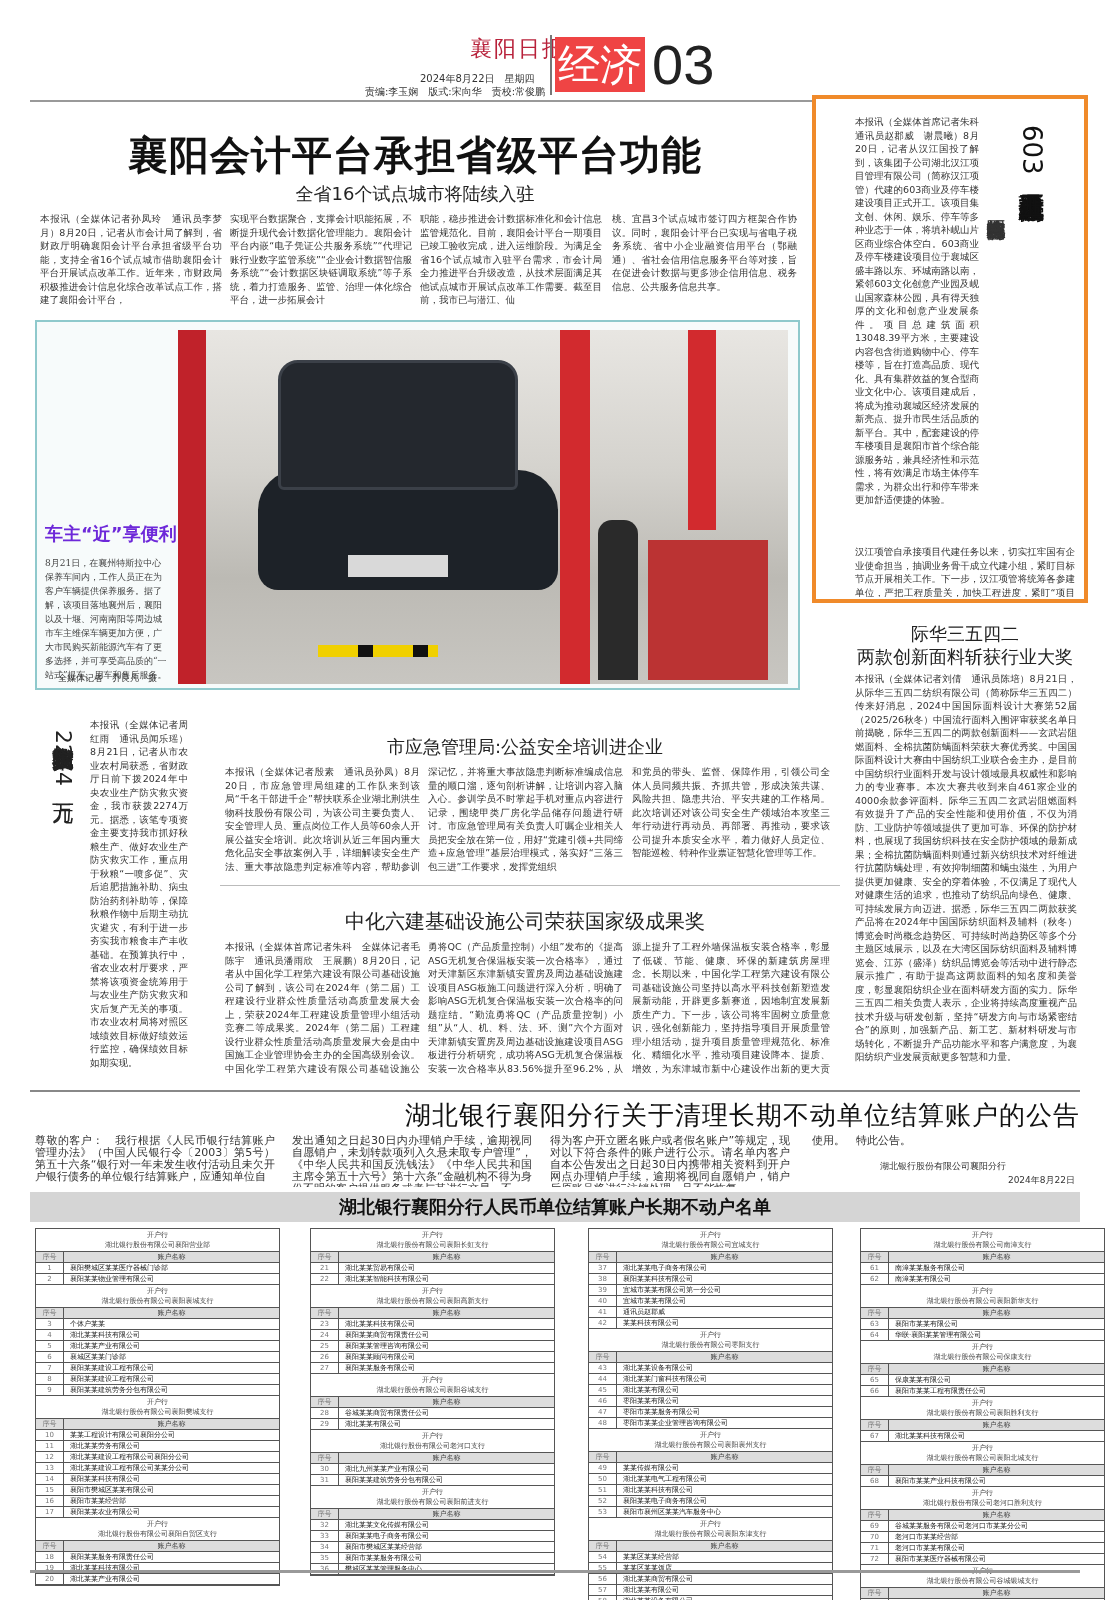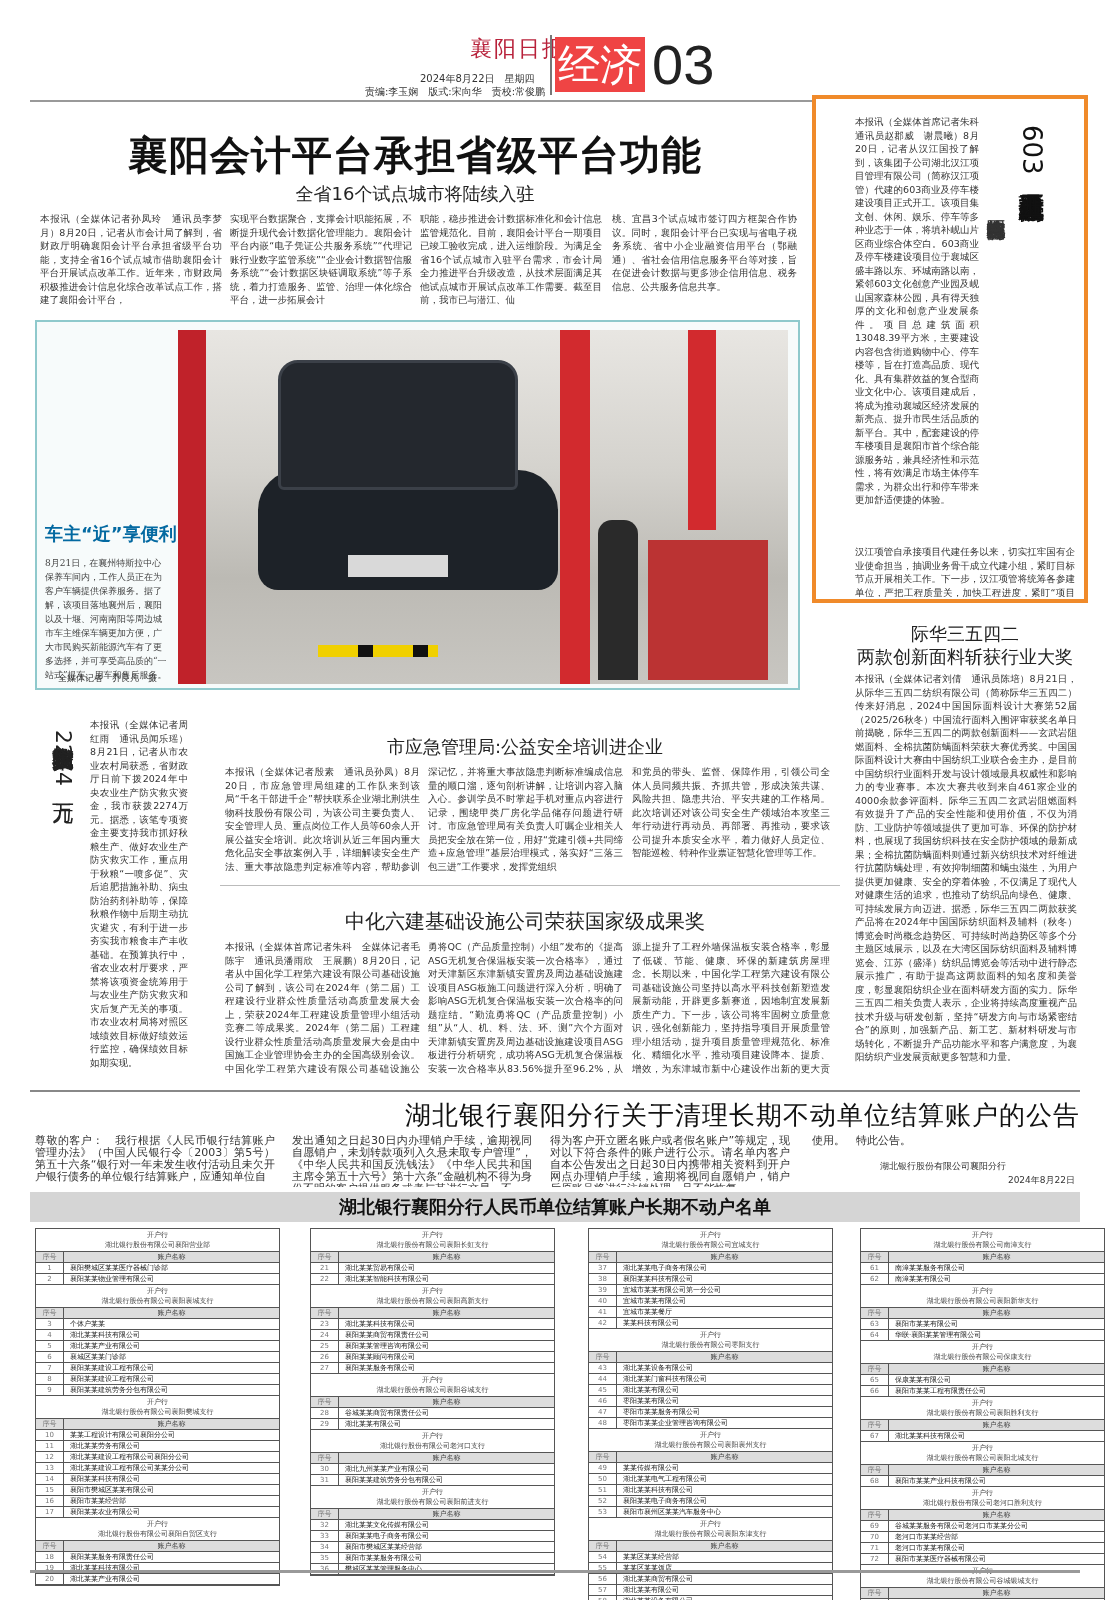--- a/index.html
+++ b/index.html
@@ -21,21 +21,21 @@
 .lift-l{left:0;top:0;width:28px;height:354px;background:#c0222a}
 .lift-r{left:382px;top:0;width:30px;height:354px;background:#d22a2e}
 .lift-r2{left:510px;top:0;width:28px;height:200px;background:#d22a2e}
 .car{left:60px;top:30px;width:320px;height:250px}
 .car-body{left:20px;top:110px;width:300px;height:120px;background:#1d2228;border-radius:40px 40px 20px 20px}
 .car-hood{left:40px;top:0;width:240px;height:130px;background:#24282e;border-radius:20px 20px 6px 6px;border:3px solid #3b4048}
 .plate{left:110px;top:195px;width:100px;height:22px;background:#d9d9d9}
 .bar{left:140px;top:315px;width:120px;height:12px;background:repeating-linear-gradient(90deg,#f0d000 0 40px,#111 40px 55px)}
 .mech{left:420px;top:190px;width:40px;height:160px;background:#2a2a2a;border-radius:14px 14px 0 0}
 .cabinet{left:470px;top:210px;width:120px;height:140px;background:#b33;}
-.caption-title{left:45px;top:522px;font-size:18px;color:#0369a1;font-weight:bold}
+.caption-title{left:45px;top:522px;font-size:18px;color:#6d28d9;font-weight:bold}
 .caption-text{left:45px;top:556px;width:125px;font-family:"DejaVu Serif",serif;font-size:9px;line-height:14px;color:#444}
 .caption-credit{left:58px;top:672px;font-size:9px;color:#333}
 .side-box{left:812px;top:95px;width:276px;height:508px;border:4px solid #f08a2a;background:#fff}
 .side-title{left:1010px;top:125px;width:36px;font-size:26px;line-height:29px;color:#111;writing-mode:vertical-rl}
 .side-sub{left:978px;top:205px;width:30px;font-size:19px;line-height:22px;color:#333;writing-mode:vertical-rl}
 .side-body{left:855px;top:115px;width:124px}
 .side-body2{left:855px;top:545px;width:220px}
 .h2{font-size:18px;color:#222;text-align:center}
 .agri-title{left:40px;top:730px;width:36px;font-size:22px;line-height:25px;color:#222;writing-mode:vertical-rl}
 .agri-body{left:90px;top:718px;width:98px}
@@ -364,21 +364,21 @@
       <div class="row">
         <div class="no">39</div>
         <div class="nm">宜城市某某有限公司第一分公司</div>
       </div>
       <div class="row">
         <div class="no">40</div>
         <div class="nm">宜城市某某有限公司</div>
       </div>
       <div class="row">
         <div class="no">41</div>
-        <div class="nm">宜城市某某餐厅</div>
+        <div class="nm">通讯员赵郡威</div>
       </div>
       <div class="row">
         <div class="no">42</div>
         <div class="nm">某某科技有限公司</div>
       </div>
       <div class="bank">
         <div>开户行</div>
         <div>湖北银行股份有限公司枣阳支行</div>
       </div>
       <div class="hdr">

